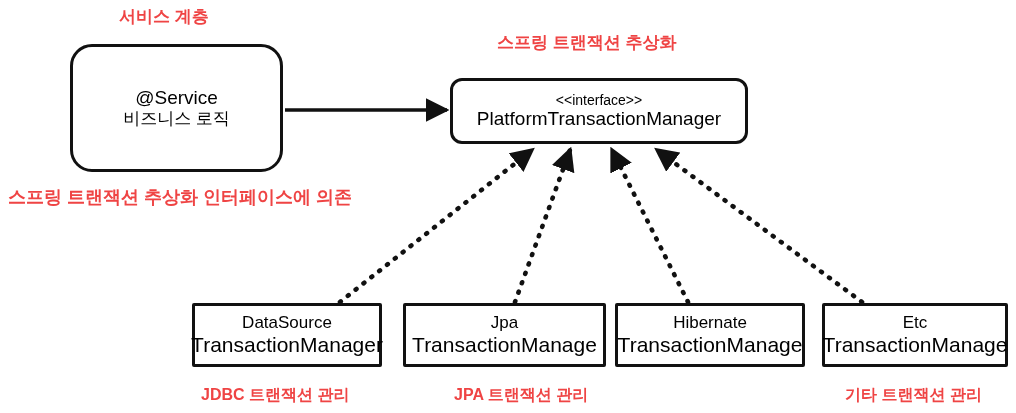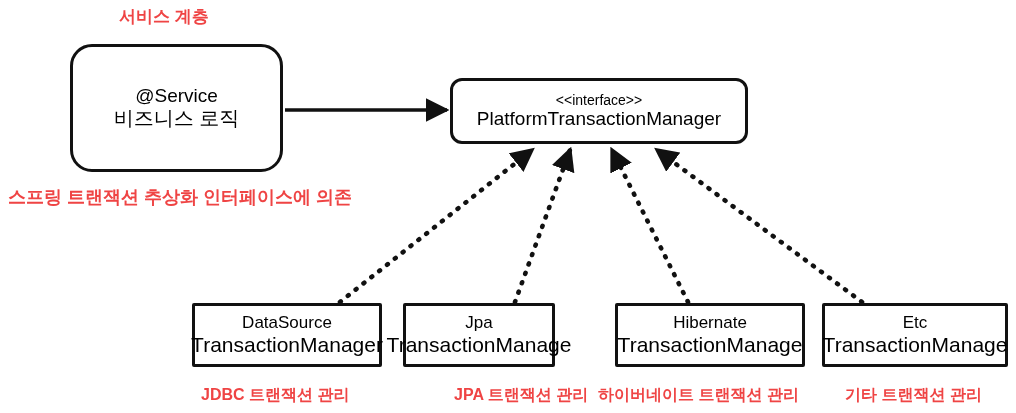--- a/index.html
+++ b/index.html
@@ -55,21 +55,21 @@
 
   
   #node-service {
     left: 70px;
     top: 44px;
     width: 213px;
     height: 128px;
     border-radius: 22px;
   }
   #node-service .line1 { font-size: 19px; }
-  #node-service .line2 { font-size: 20px; }
+  #node-service .line2 { font-size: 17px; }
 
   
   #node-interface {
     left: 450px;
     top: 78px;
     width: 298px;
     height: 66px;
     border-radius: 12px;
   }
   #node-interface .line1 { font-size: 14px; }
@@ -78,21 +78,21 @@
   
   .impl {
     top: 303px;
     height: 64px;
     border-radius: 2px;
   }
   .impl .line1 { font-size: 17px; }
   .impl .line2 { font-size: 21px; }
 
   #node-impl-0 { left: 192px; width: 190px; }
-  #node-impl-1 { left: 403px; width: 152px; }
+  #node-impl-1 { left: 403px; width: 203px; }
   #node-impl-2 { left: 615px; width: 190px; }
   #node-impl-3 { left: 822px; width: 186px; }
 
   
   #caption-service      { left: 119px; top: 5px;   font-size: 17px; }
   #caption-interface    { left: 497px; top: 31px;  font-size: 17px; }
   #caption-depends      { left: 8px;   top: 185px; font-size: 18px; }
 
   .impl-caption { top: 385px; font-size: 16px; }
   #caption-impl-0 { left: 201px; text-align: center; }
@@ -121,20 +121,21 @@
 
     <line x1="515" y1="302" x2="570" y2="150" stroke="#111111" stroke-width="4.6" stroke-linecap="round" stroke-dasharray="1 9" marker-end="url(#arrow-hollowtri)"></line>
 
     <line x1="688" y1="302" x2="612" y2="150" stroke="#111111" stroke-width="4.6" stroke-linecap="round" stroke-dasharray="1 9" marker-end="url(#arrow-hollowtri)"></line>
 
     <line x1="862" y1="302" x2="657" y2="150" stroke="#111111" stroke-width="4.6" stroke-linecap="round" stroke-dasharray="1 9" marker-end="url(#arrow-hollowtri)"></line>
   </svg>
 
   <div class="caption" id="caption-service">서비스 계층</div>
 
+  <div class="caption" id="caption-interface">스프링 트랜잭션 추상화</div>
 
   <div class="caption" id="caption-depends">스프링 트랜잭션 추상화 인터페이스에 의존</div>
 
   <div class="node" id="node-service">
     <span class="line1">@Service</span>
     <span class="line2">비즈니스 로직</span>
   </div>
 
   <div class="node" id="node-interface">
     <span class="line1">&lt;&lt;interface&gt;&gt;</span>
@@ -158,17 +159,16 @@
 
   <div class="node impl" id="node-impl-3">
     <span class="line1">Etc</span>
     <span class="line2">TransactionManage</span>
   </div>
 
   <div class="caption impl-caption" id="caption-impl-0">JDBC 트랜잭션 관리</div>
 
   <div class="caption impl-caption" id="caption-impl-1">JPA 트랜잭션 관리</div>
 
-  <div class="caption impl-caption" id="caption-impl-2">하이버네이트 트랜잭션 관리</div>
 
   <div class="caption impl-caption" id="caption-impl-3">기타 트랜잭션 관리</div>
 
 </div>
 
 </body></html>

